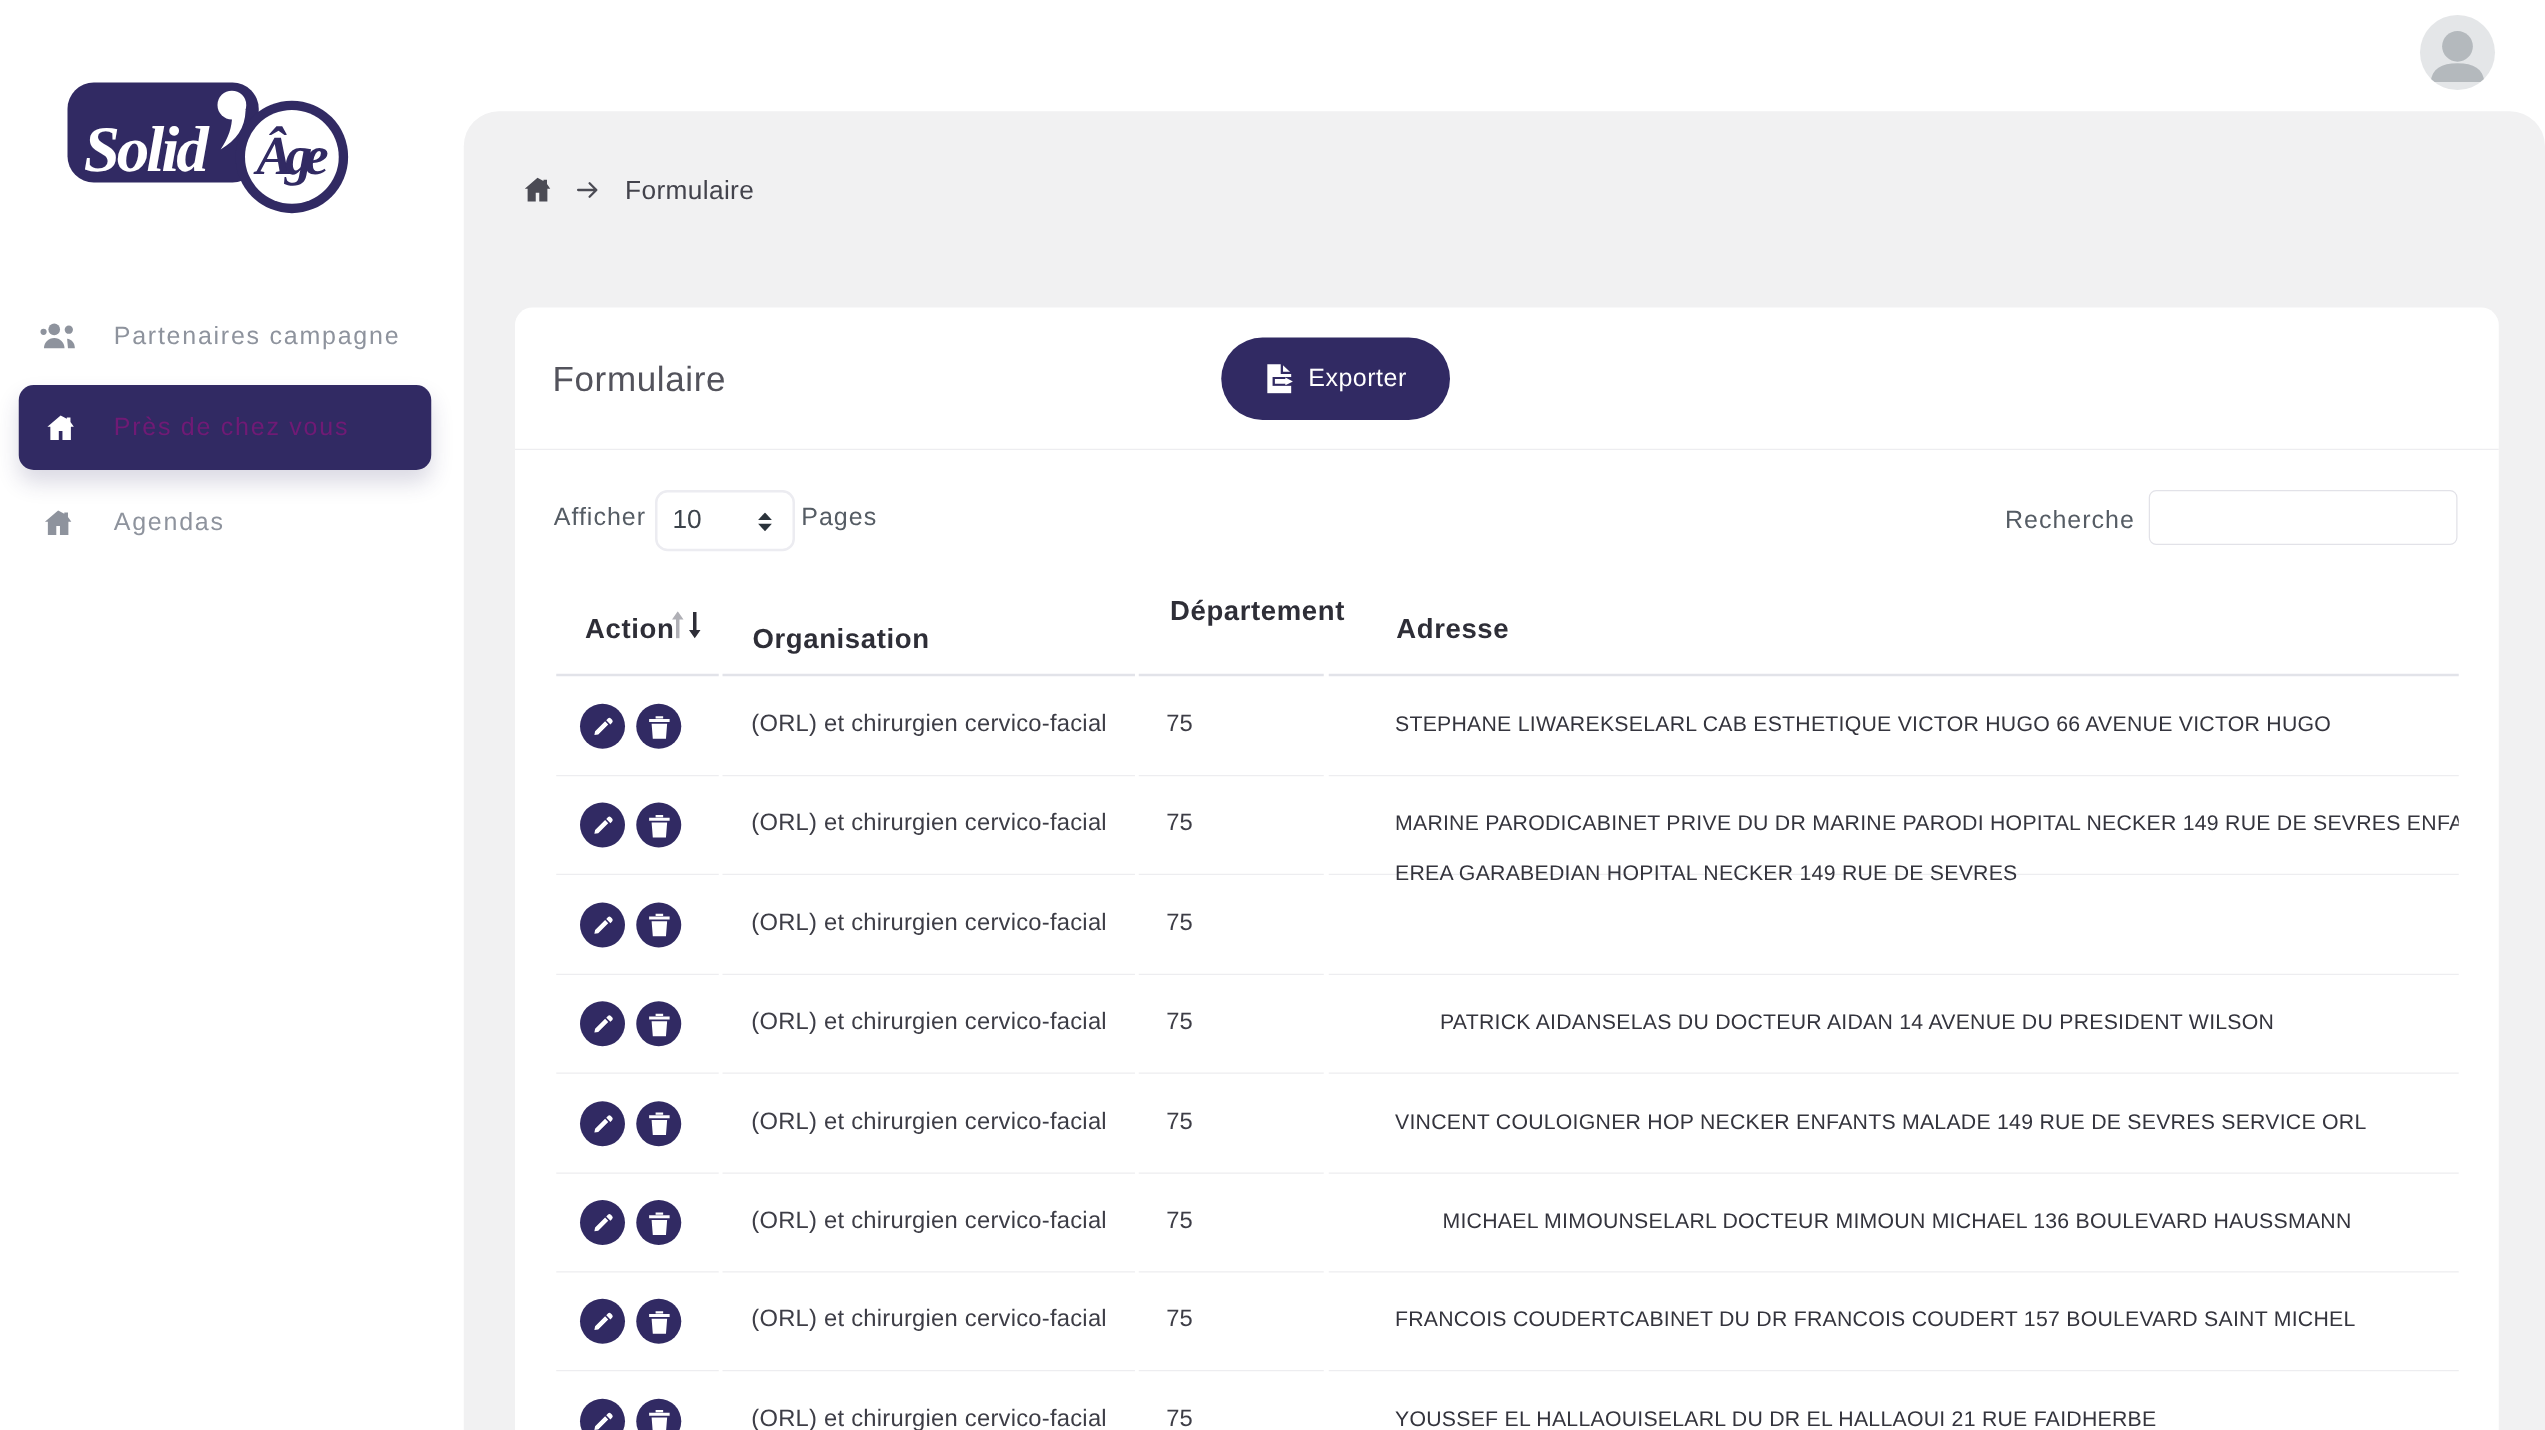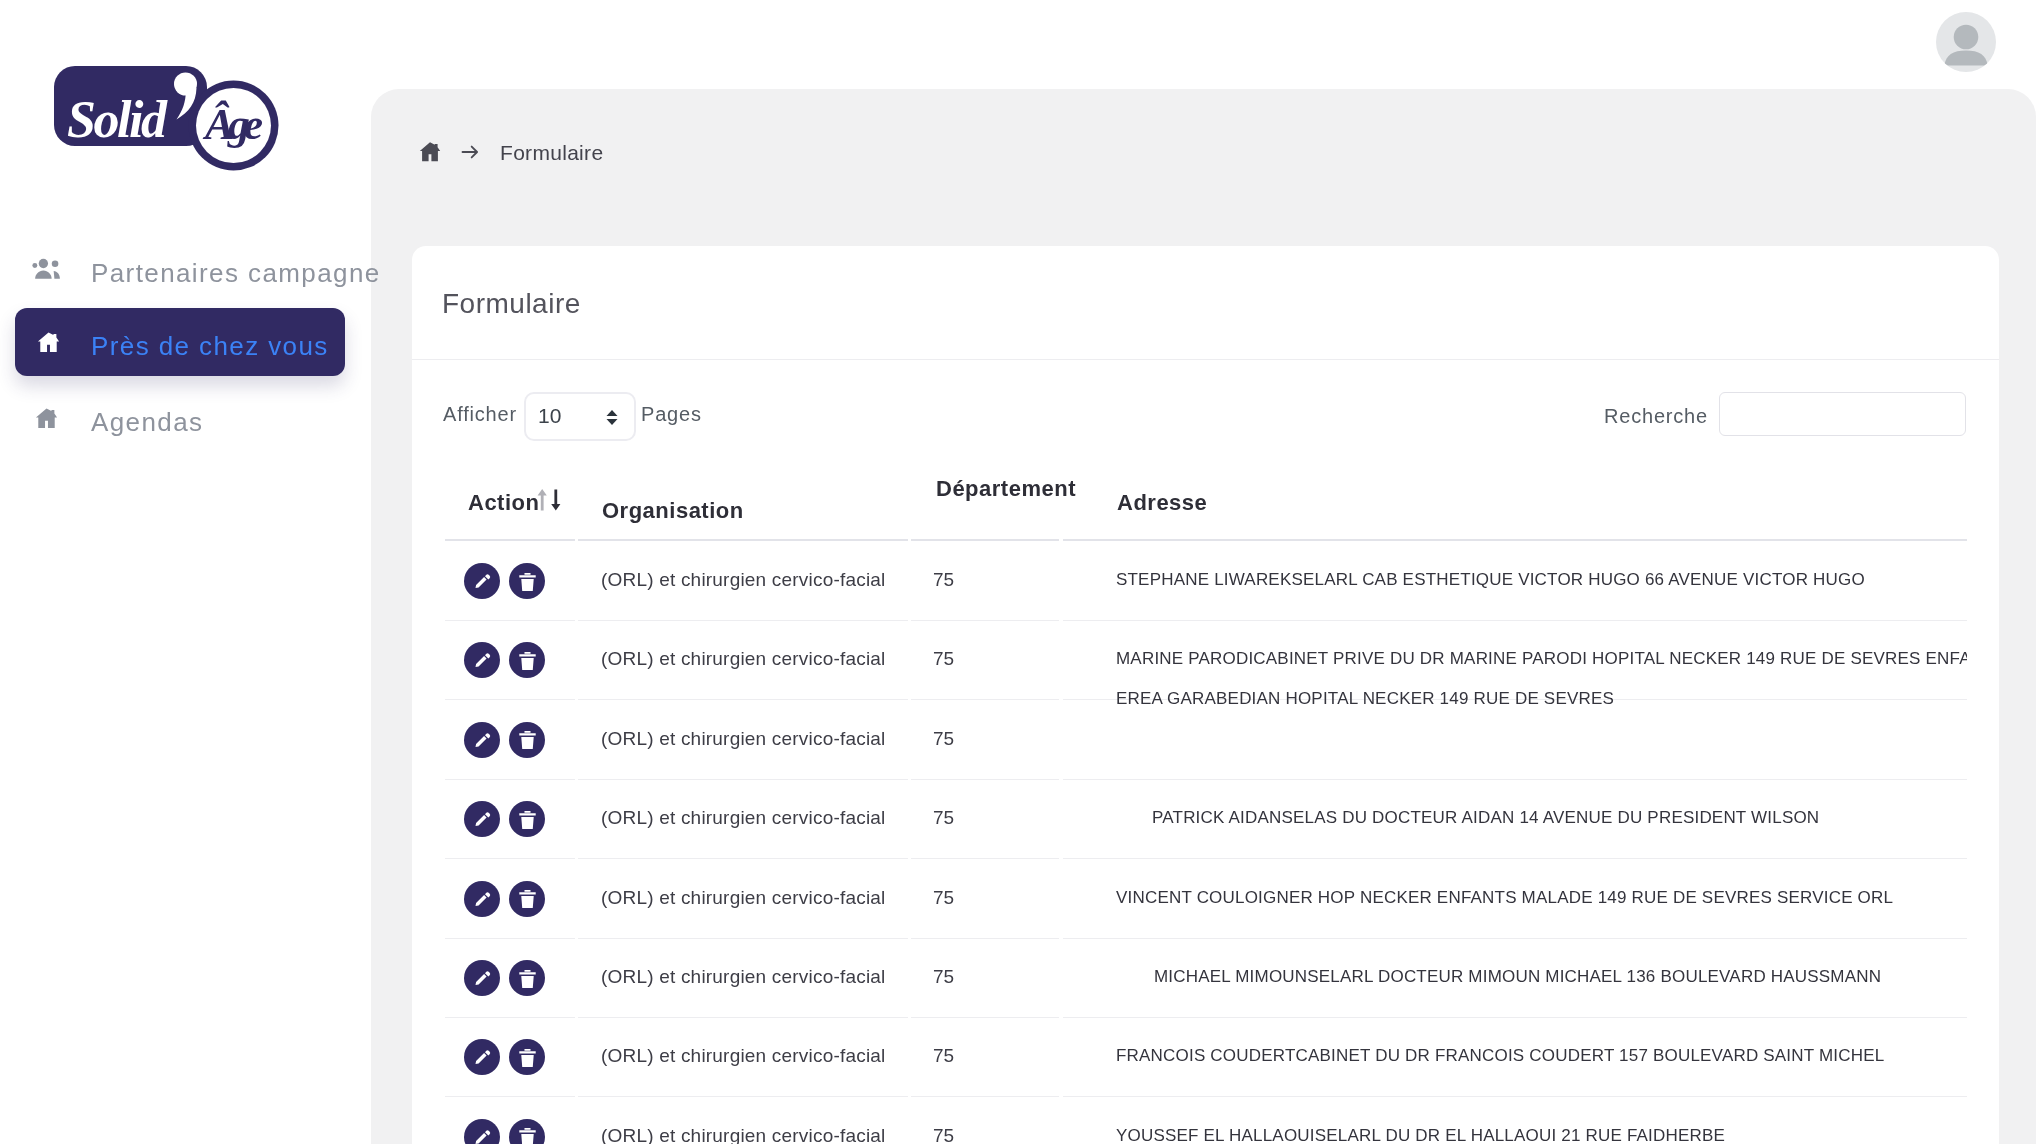--- a/index.html
+++ b/index.html
@@ -26,40 +26,49 @@
   
   .th { font-size:22px; color:#2e2e37; font-weight:600; letter-spacing:.5px; }
   .hline { height:2px; background:#e2e3e9; }
   .rline { height:1px; background:#ededf0; }
   .circ { position:absolute; width:36px; height:36px; border-radius:50%; background:#312a63;
     display:flex; align-items:center; justify-content:center; }
   .org { font-size:19px; color:#3d3d46; letter-spacing:.2px; }
   .dep { font-size:19px; color:#3d3d46; }
   .adr { font-size:17px; color:#34343d; letter-spacing:.2px; white-space:nowrap; overflow:hidden; width:851px; }
   
-  .menutxt { font-size:26px; color:#8e939d; letter-spacing:1.4px; }
+  .menutxt { font-size:20px; color:#8e939d; letter-spacing:1.4px; }
   .active-pill { left:15px; top:308px; width:330px; height:68px; background:#312a63; border-radius:12px;
     box-shadow:0 10px 18px rgba(49,42,99,.18); }
   .avatar { left:1936px; top:12px; width:60px; height:60px; border-radius:50%; background:#e4e6e8; overflow:hidden; }
 </style>
 </head>
 <body>
 
 <div class="abs panel"></div>
 
 <svg class="abs" style="left:417px; top:139px;" width="26" height="26" viewBox="0 0 24 24" fill="#4b4b54">
   <path d="M12 3 2.6 11h2.1v9.5h6V14h2.6v6.5h6V11h2.1L19 7.6V4.5h-2.6v.9z"></path>
 </svg>
 <svg class="abs" style="left:459px; top:142px;" width="22" height="20" viewBox="0 0 24 24" fill="none" stroke="#4b4b54" stroke-width="2.2" stroke-linecap="round" stroke-linejoin="round">
   <path d="M3 12h17M14 5.5 20.5 12 14 18.5"></path>
 </svg>
 <div class="abs crumbtext">Formulaire</div>
 
 <div class="abs card">
   <div class="abs cardtitle">Formulaire</div>
+  <div class="btn btn-exp">
+    <svg width="27" height="24" viewBox="0 0 29 25" style="margin-right:8px;">
+      <path d="M2 0 H14.5 L22.5 7.5 V25 H2 Z" fill="#fff"></path>
+      <path d="M13.5 -1 13.5 8.5 23.5 8.5 23.5 6.5 15.5 6.5 15.5 -1 Z" fill="#312a63"></path>
+      <rect x="6.5" y="11" width="22.5" height="7.6" fill="#312a63"></rect>
+      <path d="M8.5 12.8 H17.5 V11.5 L24 14.8 L17.5 18.1 V16.8 H8.5 Z" fill="#fff"></path>
+    </svg>
+    <span>Exporter</span>
+  </div>
   <div class="abs carddiv"></div>
 
   <div class="abs lbl" style="left:31px; top:157px;">Afficher</div>
   <div class="abs selbox"></div>
   <div class="abs sel10">10</div>
   <svg class="abs" style="left:192px; top:164px;" width="16" height="15" viewBox="0 0 16 15" fill="#2b333b">
     <path d="M8 0 13.5 6H2.5z"></path>
       <path d="M8 15 2.5 9h11z"></path>
   </svg>
   <div class="abs lbl" style="left:229px; top:157px;">Pages</div>
@@ -236,21 +245,21 @@
   <circle cx="17.5" cy="5.2" r="2.4"></circle>
   <path d="M16.5 10.4c2.6.3 4.5 2.4 4.5 5.6h-4z"></path>
   <circle cx="2.8" cy="6.4" r="1.8"></circle>
 </svg>
 <div class="abs menutxt" style="left:91px; top:258px;">Partenaires campagne</div>
 
 <div class="abs active-pill"></div>
 <svg class="abs" style="left:35px; top:329px;" width="27" height="27" viewBox="0 0 24 24" fill="#fff">
   <path d="M12 3 2.6 11h2.1v9.5h6V14h2.6v6.5h6V11h2.1L19 7.6V4.5h-2.6v.9z"></path>
 </svg>
-<div class="abs menutxt" style="left:91px; top:331px; color:#3b82f6;">Près de chez vous</div>
+<div class="abs menutxt" style="left:91px; top:331px; color:#701a75;">Près de chez vous</div>
 
 <svg class="abs" style="left:33px; top:405px;" width="27" height="27" viewBox="0 0 24 24" fill="#8e939d">
   <path d="M12 3 2.6 11h2.1v9.5h6V14h2.6v6.5h6V11h2.1L19 7.6V4.5h-2.6v.9z"></path>
 </svg>
 <div class="abs menutxt" style="left:91px; top:407px;">Agendas</div>
 
 <div class="abs avatar">
   <svg width="60" height="60" viewBox="0 0 60 60">
     <circle cx="30" cy="25" r="12.3" fill="#b4b9bd"></circle>
     <path d="M8.5 53.5 C9.5 43 17 38.5 30 38.5 S50.5 43 51.5 53.5 Z" fill="#b4b9bd"></path>

